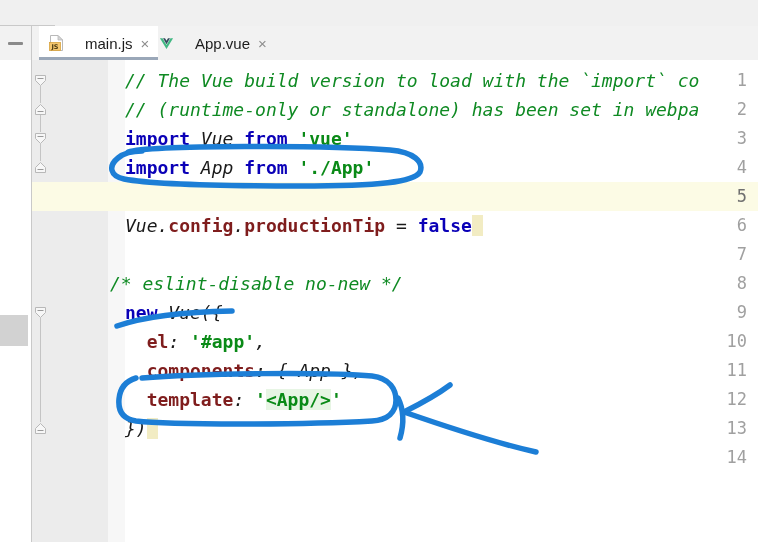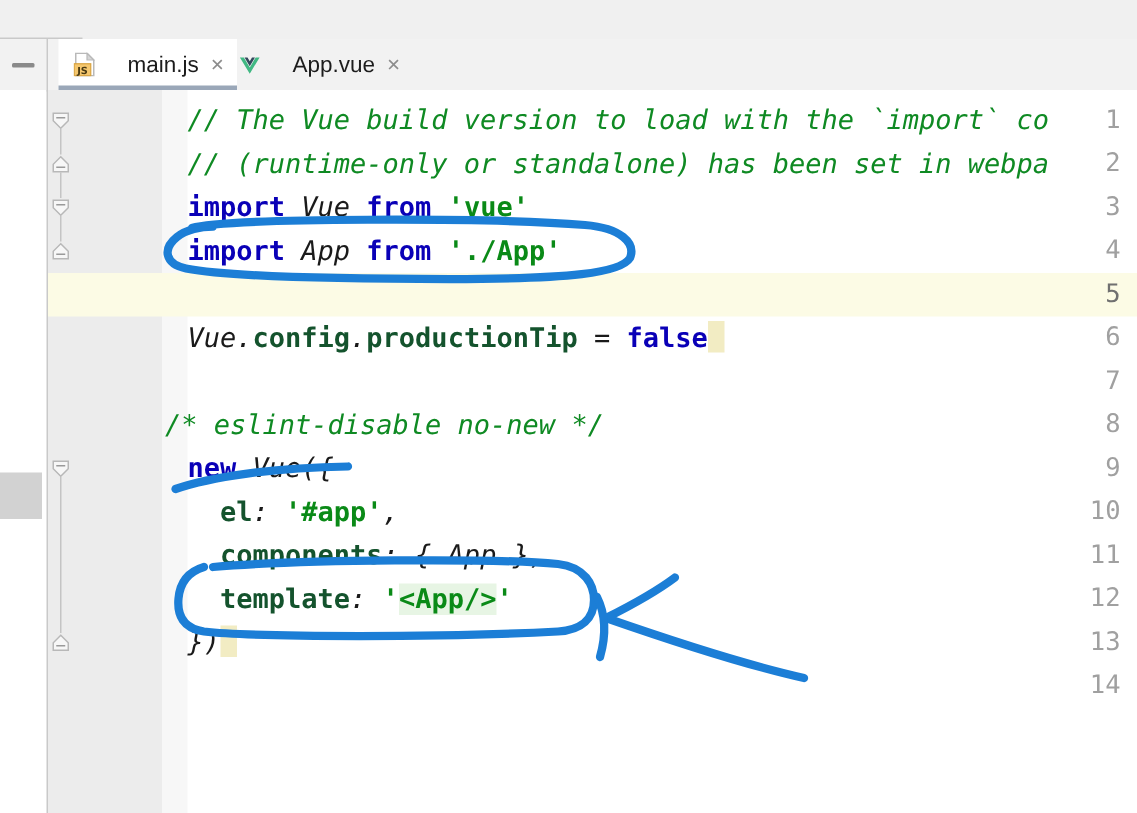--- a/index.html
+++ b/index.html
@@ -101,21 +101,21 @@
   .code{
     position:absolute;left:0;top:0;height:29px;line-height:29px;
     font-family:"DejaVu Sans Mono", monospace;
     font-size:18px;
     white-space:pre;
     color:#1a1a1a;
   }
   .cmt{color:#0f8a23;font-style:italic;}
   .kw{color:#0a00b7;font-weight:bold;}
   .str{color:#0a8a17;font-weight:bold;}
-  .prop{color:#14532d;font-weight:bold;}
+  .prop{color:#7f1d1d;font-weight:bold;}
   .plain{color:#1a1a1a;font-style:italic;}
   .tplhl{background:#e7f5e4;}
 
   .caret-block{
     display:inline-block;width:11px;height:21px;
     background:#f2ecc3;vertical-align:-4px;
   }
 
   
   .fold{

